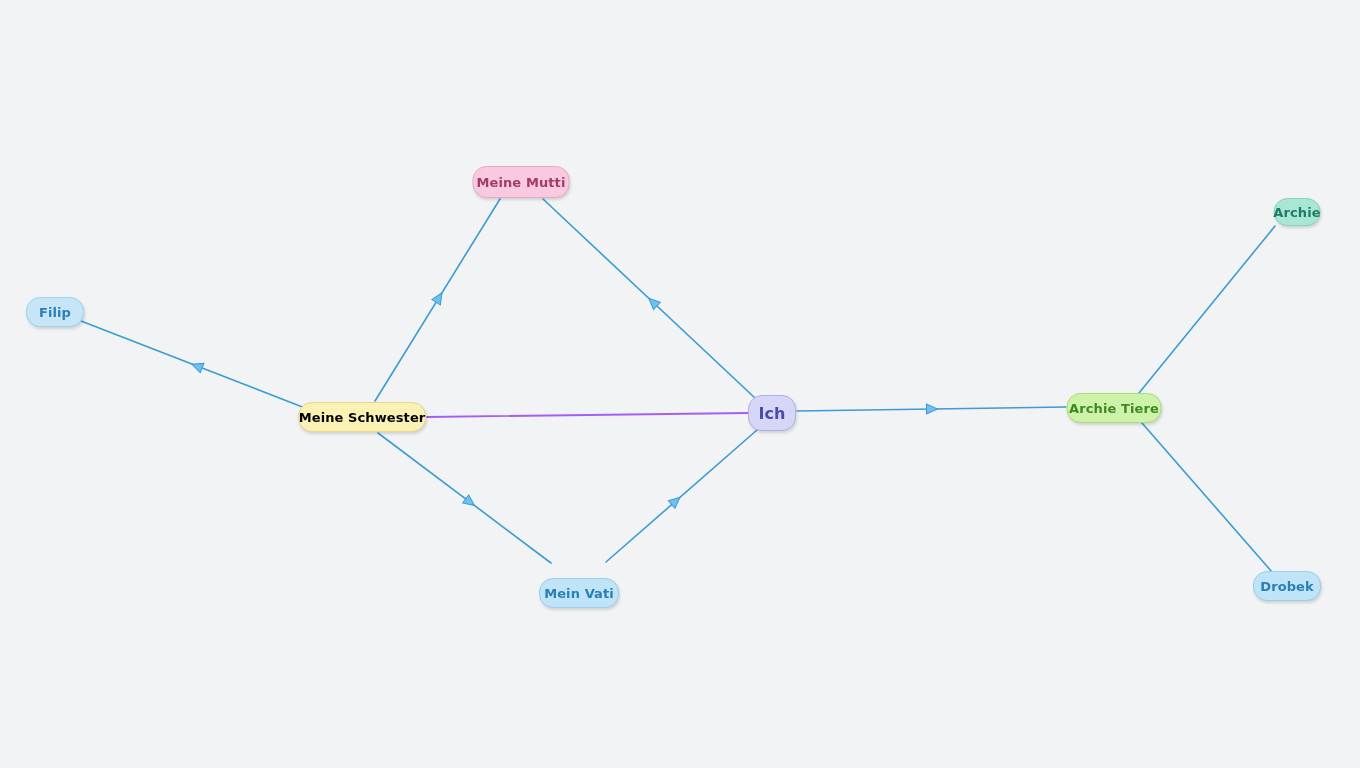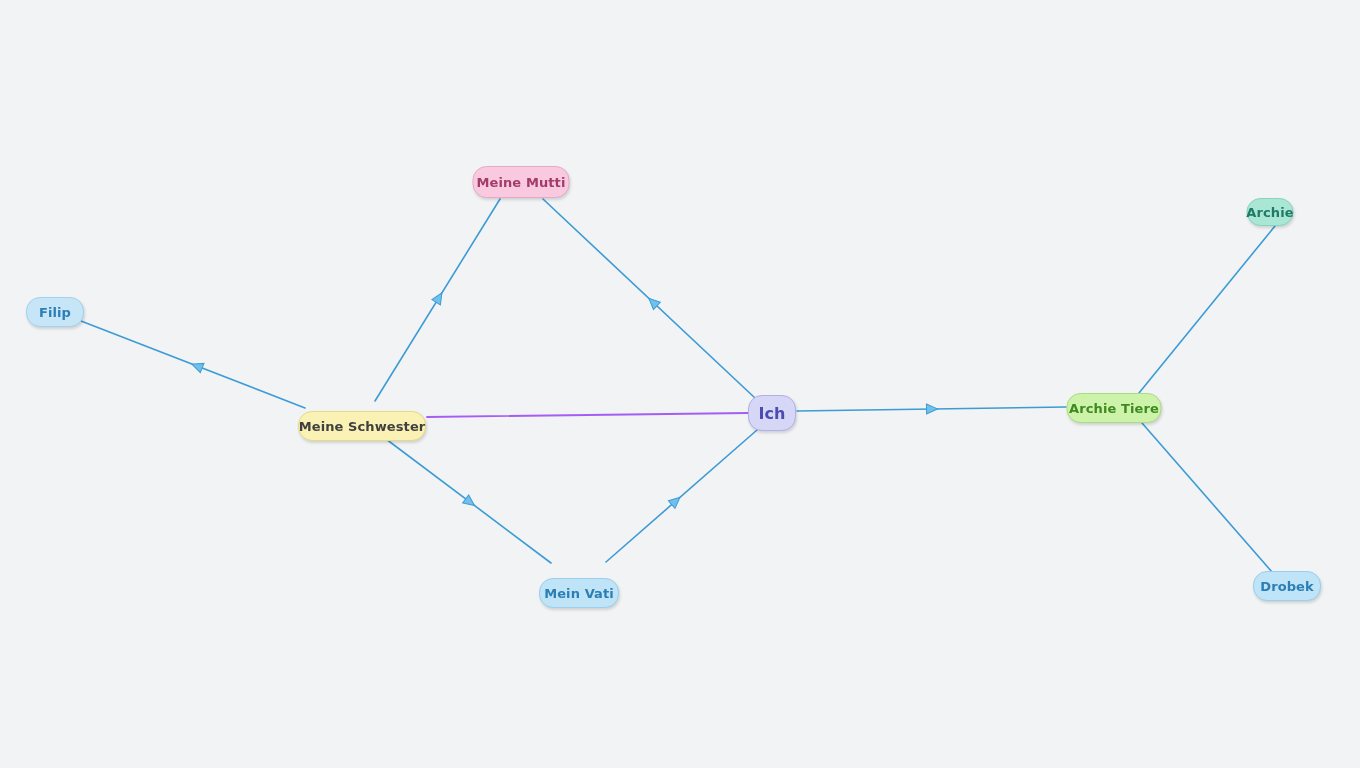--- a/index.html
+++ b/index.html
@@ -84,30 +84,30 @@
         <line x1="1142" y1="423" x2="1272" y2="572" stroke="#3d9bd6" stroke-width="1.6" stroke-linecap="round"></line>
       </g>
     </svg>
   <div id="node-layer">
       <div class="node" style="left: 521px; top: 182px; width: 97px; height: 32px; background: rgb(249, 202, 223); border-color: rgb(232, 169, 198); color: rgb(163, 59, 107); font-size: 13px;">
         <span class="node-label">Meine Mutti</span>
       </div>
       <div class="node" style="left: 55px; top: 312px; width: 58px; height: 30px; background: rgb(198, 230, 248); border-color: rgb(159, 211, 239); color: rgb(43, 127, 181); font-size: 13px;">
         <span class="node-label">Filip</span>
       </div>
-      <div class="node" style="left: 362px; top: 417px; width: 128px; height: 30px; background: rgb(250, 242, 180); border-color: rgb(230, 217, 138); color: #404040; font-size: 13px; margin-top: 9px;">
+      <div class="node" style="left: 362px; top: 417px; width: 128px; height: 30px; background: rgb(250, 242, 180); border-color: rgb(230, 217, 138); color: #000000; font-size: 13px;">
         <span class="node-label">Meine Schwester</span>
       </div>
       <div class="node" style="left: 772px; top: 413px; width: 48px; height: 36px; background: rgb(214, 214, 247); border-color: rgb(176, 176, 234); color: rgb(75, 75, 176); font-size: 16px;">
         <span class="node-label">Ich</span>
       </div>
       <div class="node" style="left: 1114px; top: 408px; width: 95px; height: 30px; background: rgb(205, 243, 171); border-color: rgb(169, 221, 128); color: rgb(63, 138, 32); font-size: 13px;">
         <span class="node-label">Archie Tiere</span>
       </div>
-      <div class="node" style="left: 1270px; top: 212px; width: 47px; height: 28px; background: rgb(169, 231, 212); border-color: rgb(131, 213, 189); color: rgb(31, 122, 103); font-size: 13px;">
+      <div class="node" style="left: 1297px; top: 212px; width: 47px; height: 28px; background: rgb(169, 231, 212); border-color: rgb(131, 213, 189); color: rgb(31, 122, 103); font-size: 13px;">
         <span class="node-label">Archie</span>
       </div>
       <div class="node" style="left: 1287px; top: 586px; width: 68px; height: 30px; background: rgb(191, 227, 247); border-color: rgb(154, 207, 238); color: rgb(43, 127, 181); font-size: 13px;">
         <span class="node-label">Drobek</span>
       </div>
       <div class="node" style="left: 579px; top: 577px; width: 80px; height: 30px; background: rgb(191, 227, 247); border-color: rgb(154, 207, 238); color: rgb(43, 127, 181); font-size: 13px; margin-top: 16px;">
         <span class="node-label">Mein Vati</span>
       </div>
     </div>
 </div>

